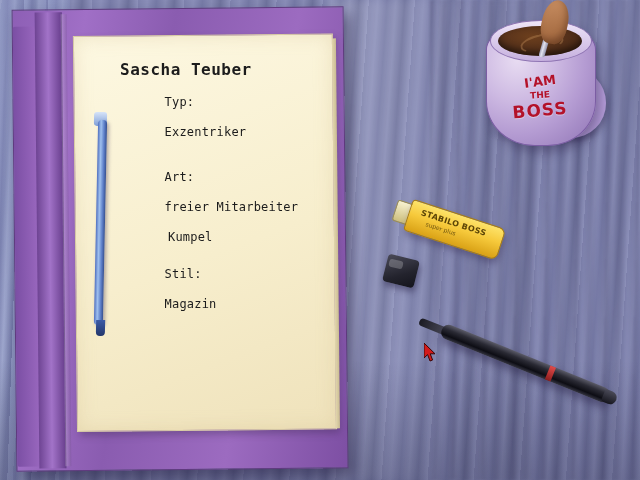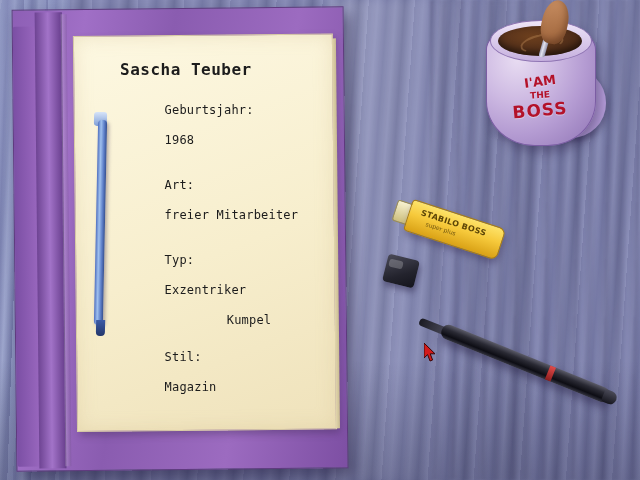--- a/index.html
+++ b/index.html
@@ -132,26 +132,25 @@
     width: 210px;
     color: #1c1c1c;
     font-size: 12px;
     line-height: 15px;
     letter-spacing: 0.2px;
   }
   .cv .name {
     font-size: 16px;
     line-height: 20px;
     font-weight: bold;
-    margin-bottom: 8px;
     letter-spacing: 0.5px;
   }
   .cv .row { white-space: pre; }
   .cv .gap { height: 7px; }
-  .cv .indent { padding-left: 48px; text-align: center; }
+  .cv .indent { padding-left: 48px; }
 
   
   .mug {
     position: absolute;
     left: 486px; top: 16px;
     width: 120px; height: 130px;
   }
   .mug-body {
     position: absolute;
     left: 0; top: 6px;
@@ -357,33 +356,28 @@
   </div>
 
   <div class="clip-pen-cap"></div>
   <div class="clip-pen"></div>
   <div class="clip-pen-tip"></div>
 
   <div class="cv">
     <div class="name">Sascha Teuber</div>
 
     <div class="row">
-      <span>Geburtsjahr:</span>
+      <span>Typ:</span>
       <span> </span>
-      <span>1968</span>
+      <span>Exzentriker</span>
     </div>
     <div class="row">
       <span>Art:</span>
       <span> </span>
       <span>freier Mitarbeiter</span>
-    </div>
-    <div class="row">
-      <span>Typ:</span>
-      <span> </span>
-      <span>Exzentriker</span>
     </div>
     <div class="row indent">Kumpel</div>
 
     <div class="gap"></div>
     <div class="row">
       <span>Stil:</span>
       <span> </span>
       <span>Magazin</span>
     </div>
 

